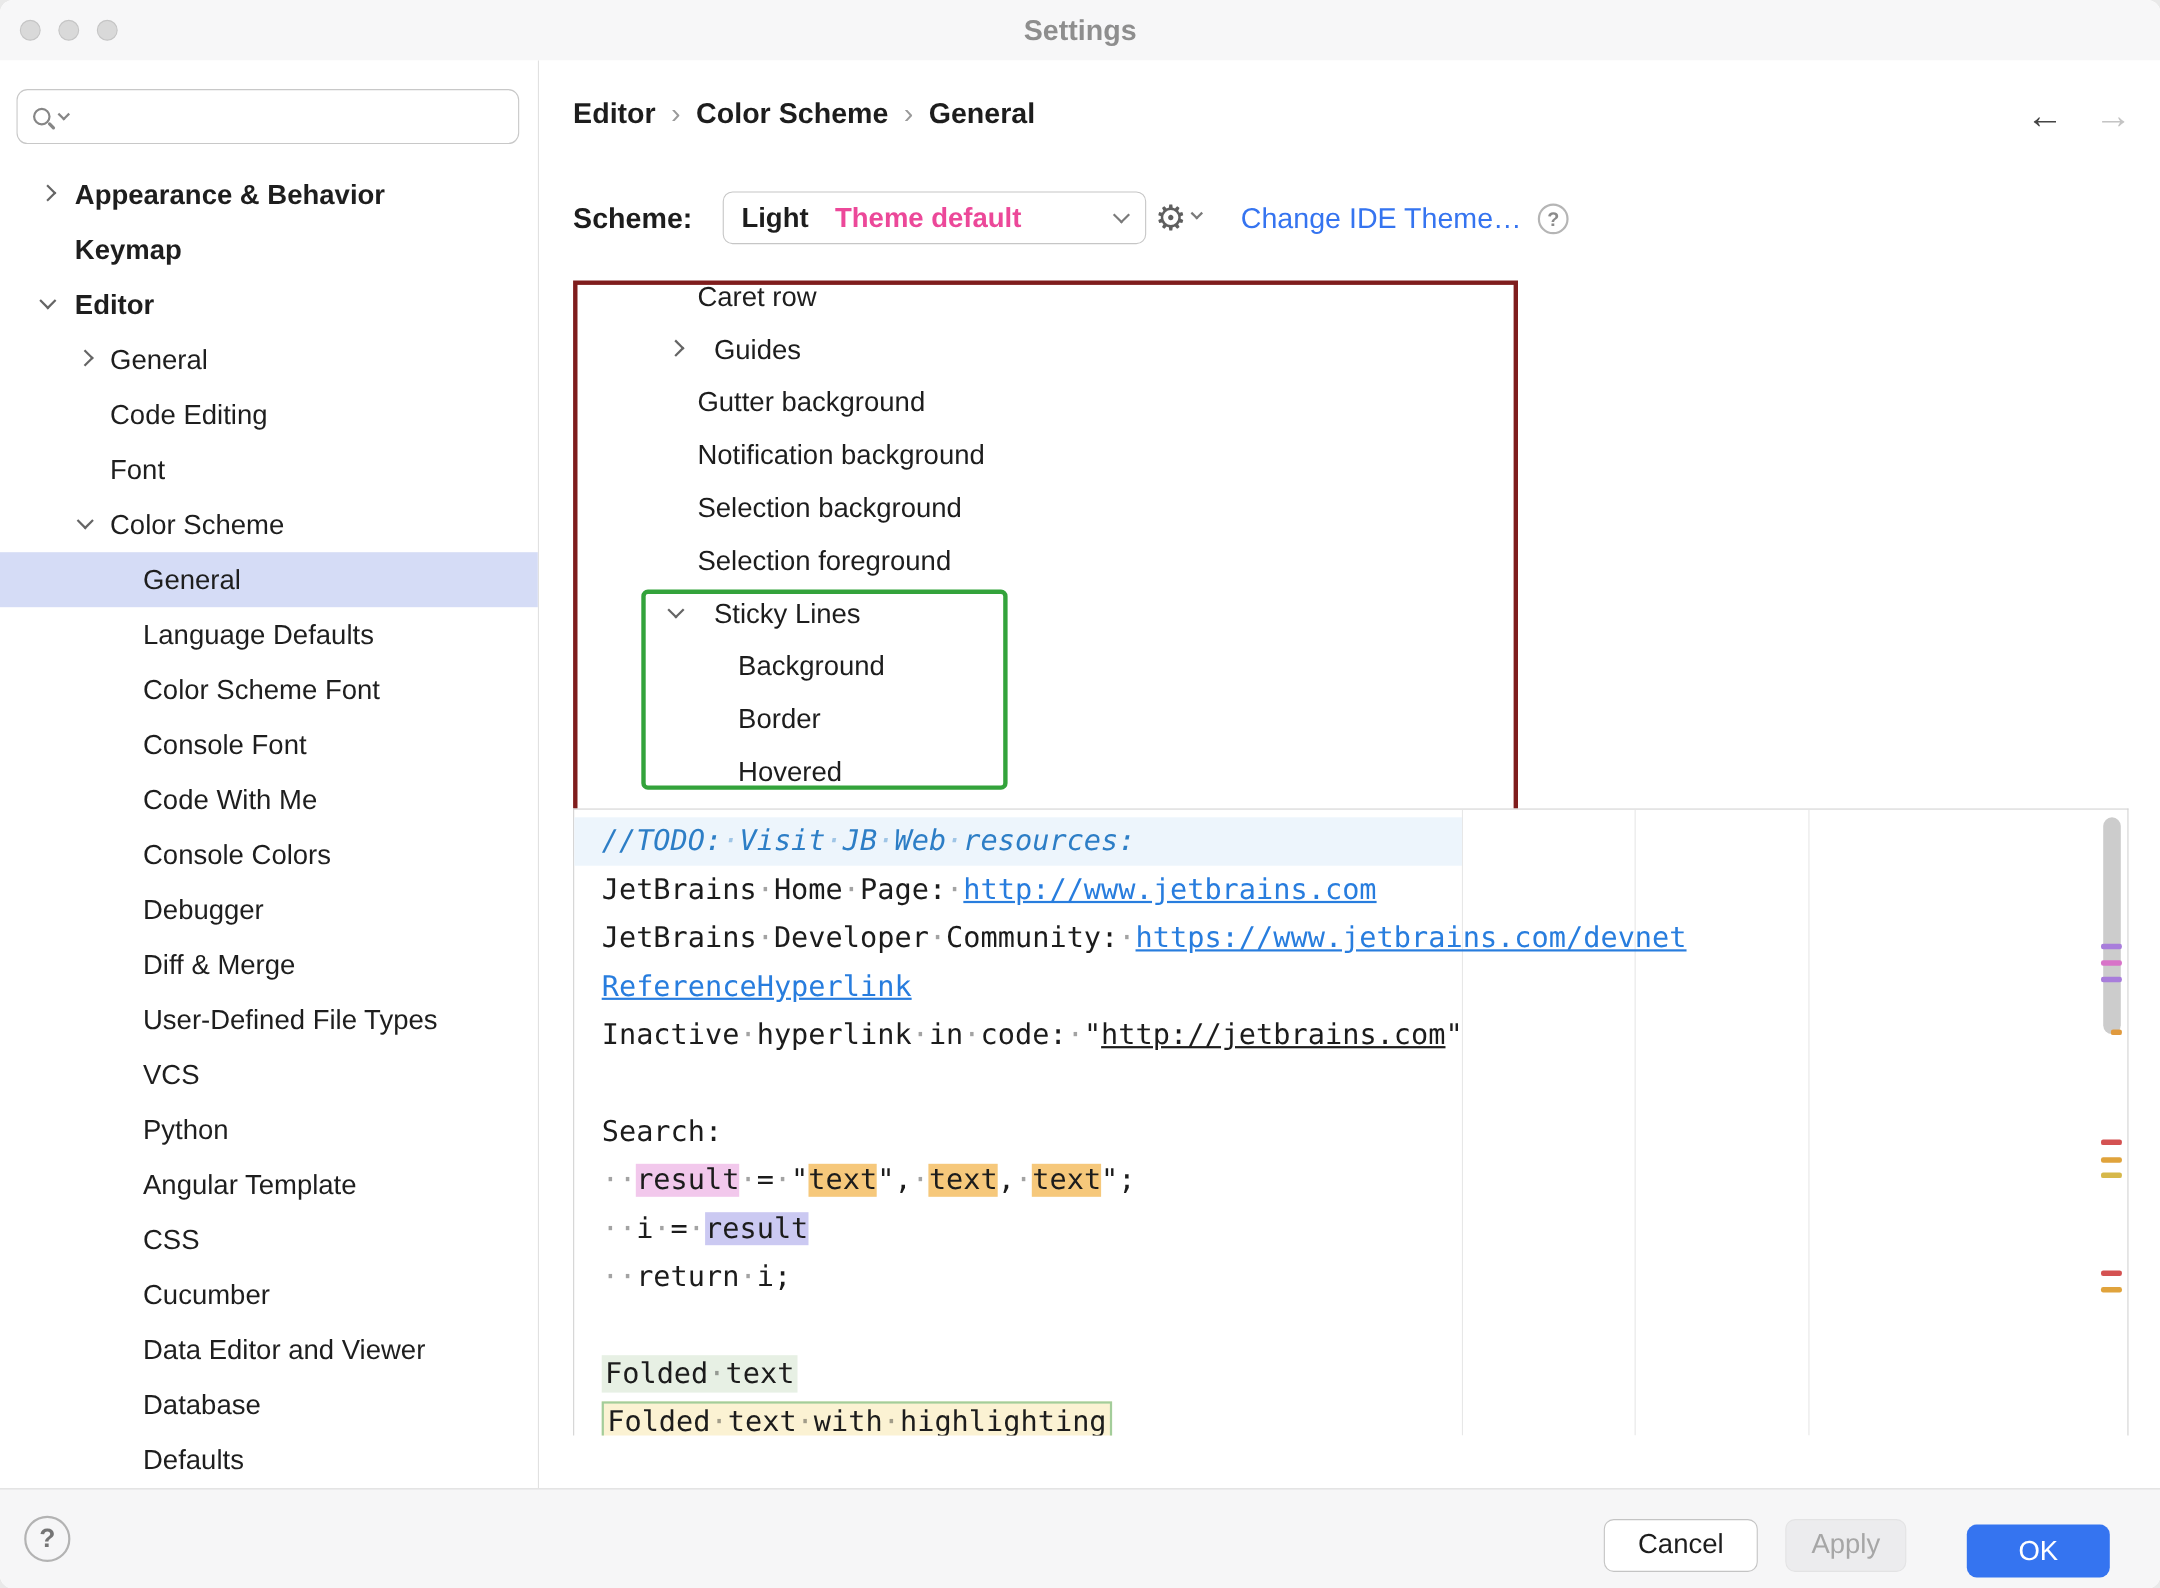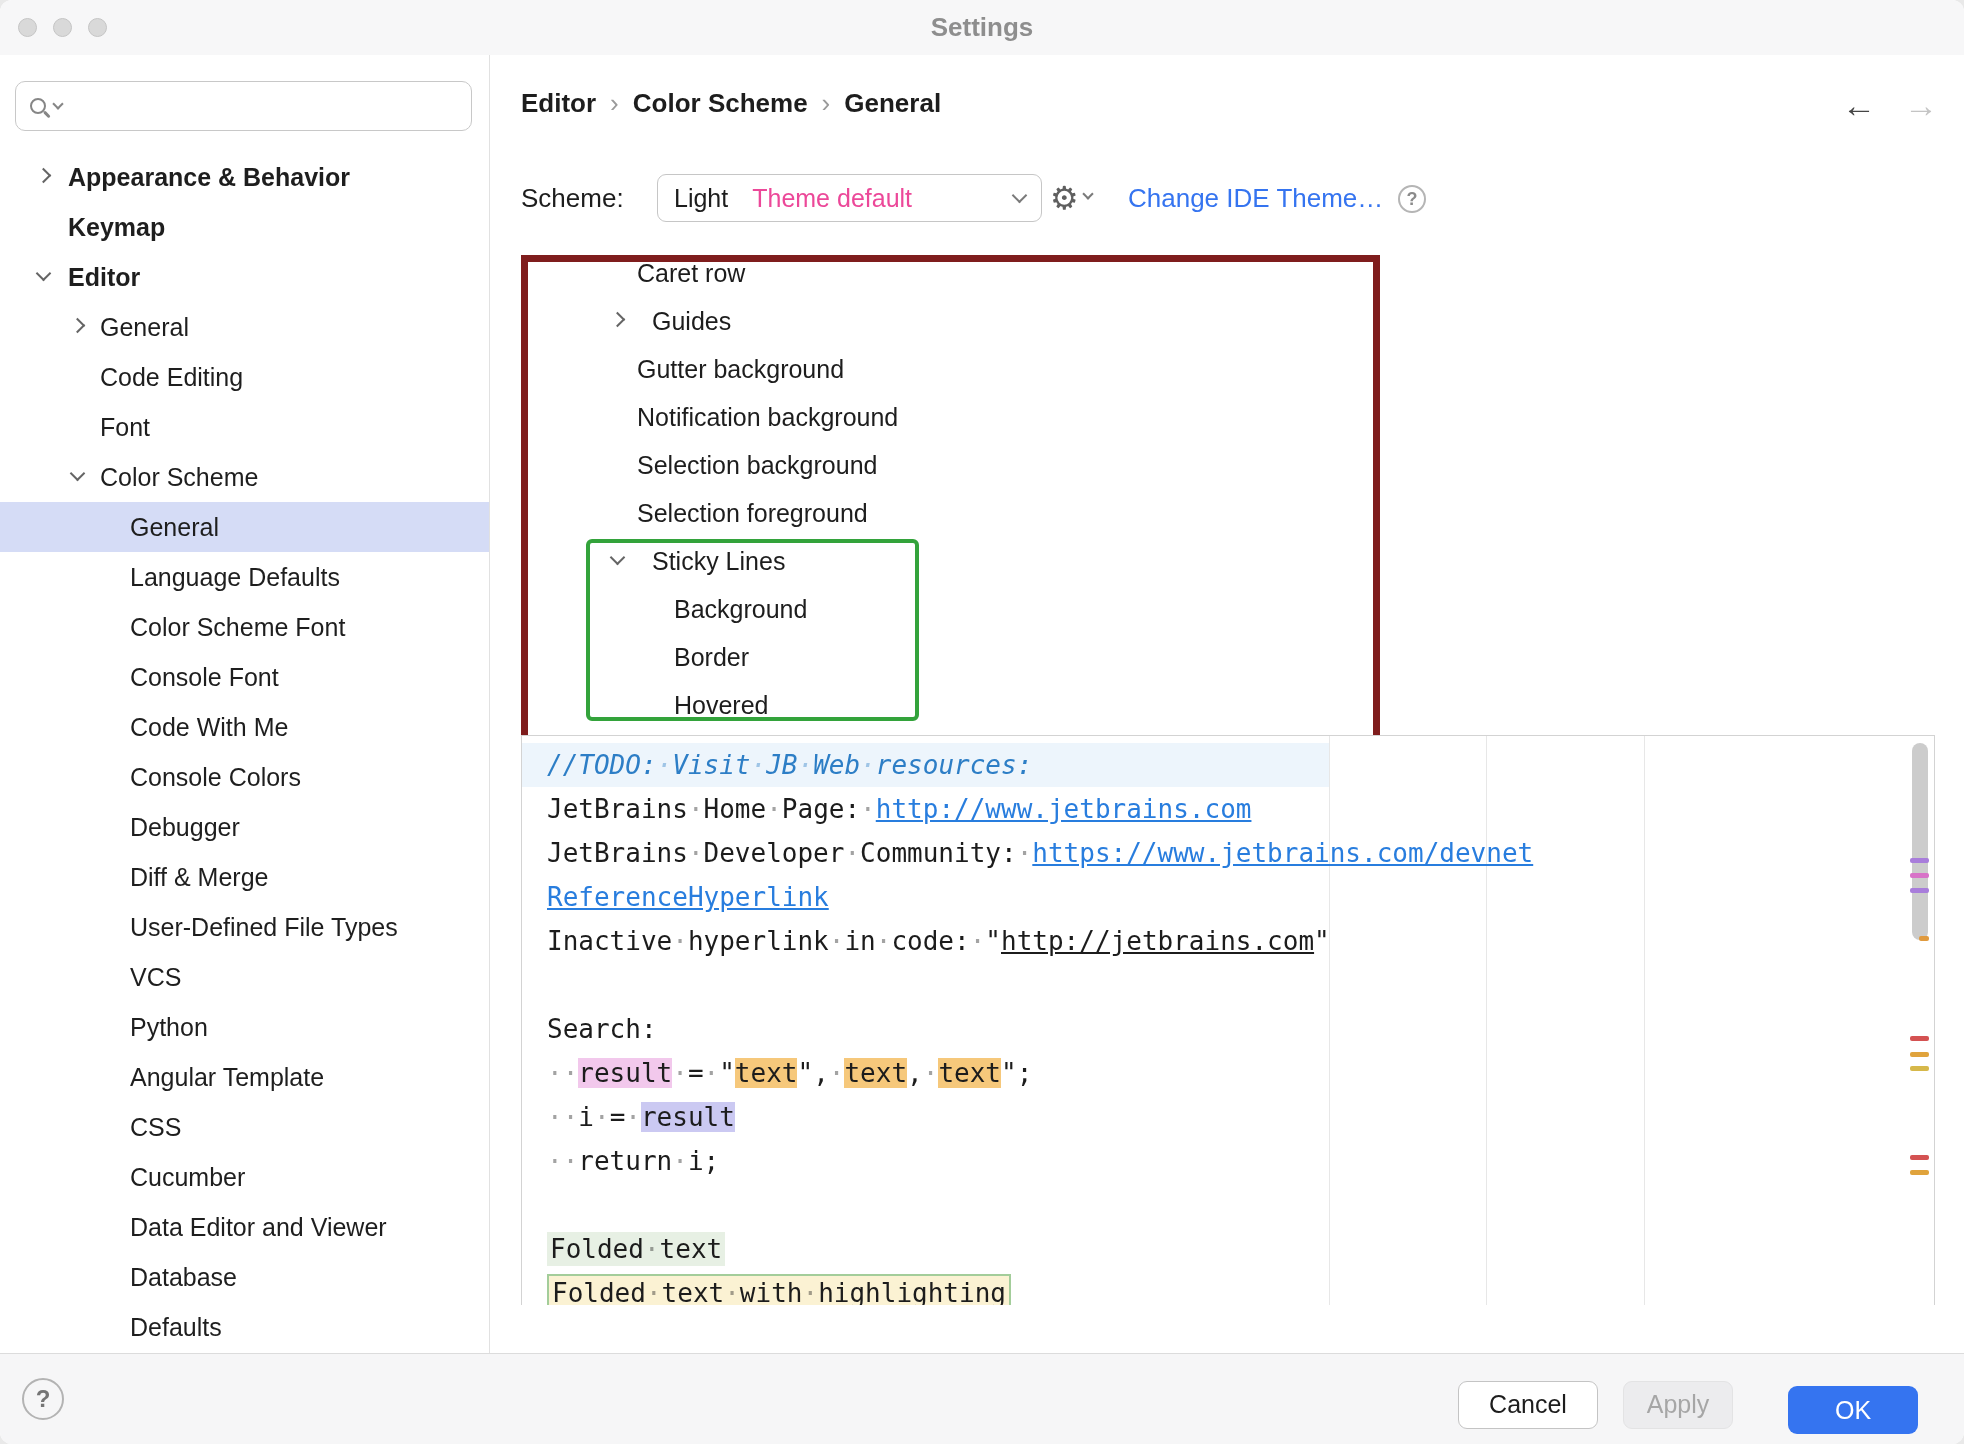--- a/index.html
+++ b/index.html
@@ -33,35 +33,35 @@
   .side-row.lvl0 > .chev { left:38px; }
   .side-row.lvl1 > .chev { left:72px; }
 
   
   .main { position:absolute; left:490px; top:55px; width:1474px; height:1298px; background:#fff; }
   .breadcrumbs { position:absolute; left:31px; top:33px; display:flex; align-items:center; gap:14px; font-size:26px; font-weight:bold; color:#1d1d1d; }
   .crumb-sep { color:#9a9a9a; font-weight:normal; }
   .nav-arrows { position:absolute; top:30px; right:26px; display:flex; gap:28px; font-size:34px; line-height:40px; }
   .back { color:#454545; }
   .forward { color:#c4c4c4; }
-  .scheme-row { position:absolute; left:31px; top:119px; height:48px; display:flex; align-items:center; }
+  .scheme-row { position:absolute; left:31px; top:119px; height:48px; display:flex; align-items:center;font-weight:bold; }
   .scheme-label { font-size:26px; color:#1d1d1d; width:136px; }
   .dropdown { width:385px; height:48px; border:1px solid #c6c6c6; border-radius:9px; display:flex; align-items:center; padding:0 16px; font-size:25px; gap:24px; background:#fff; }
   .dd-value { color:#1d1d1d; }
   .dd-hint { color:#ec4899; }
   .dd-chev { margin-left:auto; width:11px; height:11px; border-right:2.5px solid #7a7a7a; border-bottom:2.5px solid #7a7a7a; transform:rotate(45deg); margin-top:-6px; }
   .gear-wrap { position:absolute; left:560px; top:119px; height:48px; display:flex; align-items:center; gap:5px; }
   .gear { font-family:"DejaVu Sans", sans-serif; font-size:32px; color:#5f5f5f; line-height:1; }
   .gear-chev { width:8px; height:8px; border-right:2px solid #7a7a7a; border-bottom:2px solid #7a7a7a; transform:rotate(45deg); margin-top:-8px; }
   .theme-link { position:absolute; left:638px; top:119px; height:48px; display:flex; align-items:center; font-size:26px; color:#3574F0; cursor:pointer; }
   .help-circle { width:28px; height:28px; border:2px solid #b5b5b5; border-radius:50%; color:#8b8b8b; font-size:18px; font-weight:bold; display:flex; align-items:center; justify-content:center; }
   .header-help { position:absolute; left:908px; top:130px; }
 
   
-  .options-panel { position:absolute; left:31px; top:200px; width:859px; height:524px; border:7px solid #7f1d1d; overflow:hidden; background:#fff; }
+  .options-panel { position:absolute; left:31px; top:200px; width:859px; height:524px; border:4px solid #7f1d1d; overflow:hidden; background:#fff; }
   .opt-rows { margin-top:-13px; position:relative; }
   .opt-row { position:relative; height:48px; display:flex; align-items:center; font-size:25px; color:#1d1d1d; }
   .opt-row.lvl1 { padding-left:109px; }
   .opt-row.lvl1.has-chev { padding-left:124px; }
   .opt-row.lvl2 { padding-left:146px; }
   .opt-row > .chev { left:84px; }
   .green-box { position:absolute; left:58px; top:277px; width:333px; height:182px; border:4px solid #33a33b; border-radius:6px; pointer-events:none; }
 
   
   .preview-panel { position:absolute; left:31px; top:680px; width:1414px; height:570px; border:1px solid #d3d3d3; border-bottom:none; overflow:hidden; background:#fff; }

